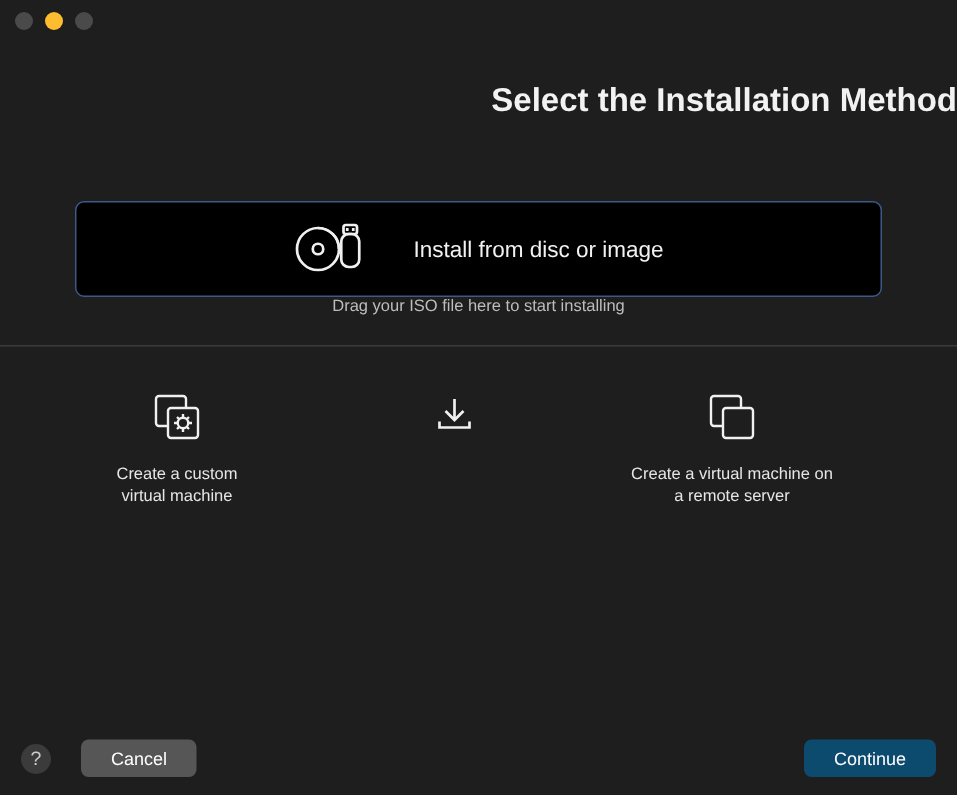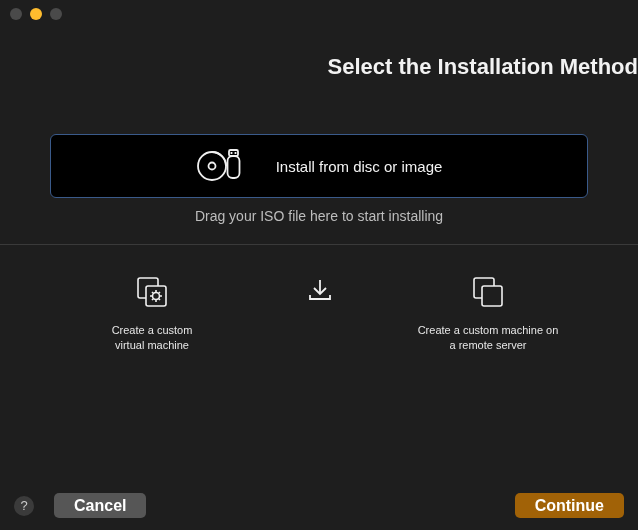--- a/index.html
+++ b/index.html
@@ -55,34 +55,33 @@
       cursor: pointer;
     }
     .drop-area svg { display: block; }
     .drop-label {
       color: #f2f2f2;
       font-size: 15px;
     }
     .drop-hint {
       text-align: center;
       color: #bdbdbd;
-      font-size: 14px;
-      margin-top: 10px;
+      font-size: 11px;
     }
 
     .divider {
       height: 1px;
       background: #3a3a3a;
       margin: 20px 0 0 0;
     }
 
     .options {
       display: flex;
       justify-content: space-between;
-      padding: 30px 70px 0 72px;
+      padding: 30px 70px 0 38px;
     }
     .option {
       display: flex;
       flex-direction: column;
       align-items: center;
       text-align: center;
       cursor: pointer;
       width: 160px;
     }
     .option svg { display: block; margin-bottom: 14px; }
@@ -111,32 +110,31 @@
       font-size: 13px;
       display: flex;
       align-items: center;
       justify-content: center;
       margin-right: 20px;
       cursor: pointer;
     }
     .btn {
       border: none;
       border-radius: 5px;
-      font-size: 16px;
+      font-size: 12px;
       height: 25px;
       padding: 0 20px;
       cursor: pointer;
       color: #fff;
-      font-weight: bold;
     }
     .btn-secondary {
       background: #565656;
     }
     .btn-primary {
-      background: #a16207;
+      background: #0c4a6e;
     }
     .spacer { flex: 1; }
   </style>
 </head>
 <body>
 
 <div class="titlebar">
   <div class="traffic-light tl-close"></div>
   <div class="traffic-light tl-min"></div>
   <div class="traffic-light tl-max"></div>
@@ -189,21 +187,21 @@
     </span>
   </div>
 
   <div class="option">
     <span>
       <svg width="34" height="34" viewBox="0 0 34 34" fill="none" stroke="#f0f0f0" stroke-width="1.6">
         <rect x="3" y="3" width="20" height="20" rx="2"></rect>
         <rect x="11" y="11" width="20" height="20" rx="2" fill="#1e1e1e"></rect>
       </svg>
     </span>
-    <div class="option-text">Create a custom machine on
+    <div class="option-text">Create a virtual machine on
 a remote server</div>
   </div>
 
 </div>
 
 <div class="footer">
   <div class="help-btn">?</div>
   <button class="btn btn-secondary">Cancel</button>
   <div class="spacer"></div>
   <button class="btn btn-primary">Continue</button>

